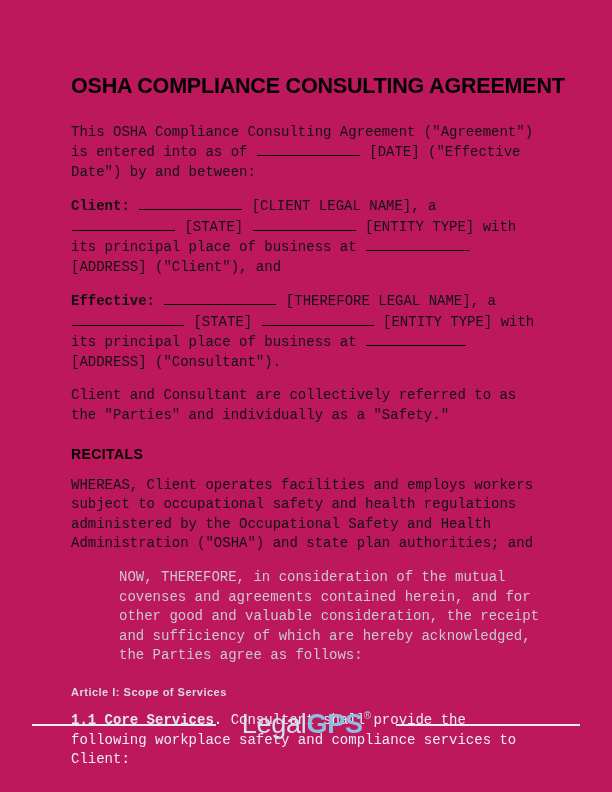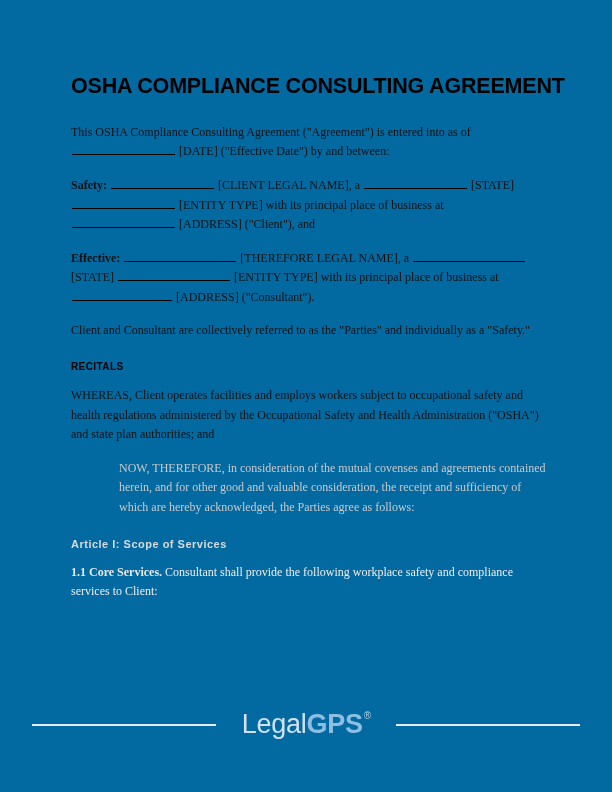--- a/index.html
+++ b/index.html
@@ -13,21 +13,21 @@
     height: 792px;
     position: relative;
     overflow: hidden;
     font-family: "Liberation Serif", serif;
     color: #000000;
   }
 
   .page {
     position: absolute;
     inset: 0;
-    background: #0369a1;
+    background: #be185d;
   }
 
   .content {
     position: absolute;
     left: 71px;
     top: 74px;
     width: 477px;
   }
 
   
@@ -37,22 +37,22 @@
     font-size: 21.5px;
     line-height: 1.15;
     letter-spacing: -0.2px;
     color: #000000;
     margin: 0 0 24px 0;
     white-space: nowrap;
   }
 
   
   .para {
-    font-family: Liberation Serif, serif;
-    font-size: 12px;
+    font-family: Liberation Mono, monospace;
+    font-size: 14px;
     line-height: 19.6px;
     margin: 0 0 14px 0;
     color: #111111;
     text-align: left;
   }
 
   .bold { font-weight: bold; }
 
   
   .blank {
@@ -63,21 +63,21 @@
     margin: 0 1px;
   }
   .blank.w1 { width: 103px; }
   .blank.w2 { width: 112px; }
   .blank.w3 { width: 100px; }
 
   
   .heading {
     font-family: "Liberation Sans", sans-serif;
     font-weight: bold;
-    font-size: 10px;
+    font-size: 14px;
     letter-spacing: 0.4px;
     color: #000000;
     margin: 20px 0 14px 0;
   }
 
   .heading.faded {
     color: #d9dadb;
     letter-spacing: 0.5px;
     font-size: 11px;
     margin: 20px 0 13px 0;
@@ -144,21 +144,21 @@
 
     <h1 class="doc-title">OSHA COMPLIANCE CONSULTING AGREEMENT</h1>
 
     <p class="para">
       <span>This OSHA Compliance Consulting Agreement ("Agreement") is entered into as of</span>
       <span class="blank w1"></span>
       <span>[DATE] ("Effective Date") by and between:</span>
     </p>
 
     <p class="para">
-      <span class="bold">Safety:</span>
+      <span class="bold">Client:</span>
       <span class="blank w1"></span>
       <span>[CLIENT LEGAL NAME], a</span>
       <span class="blank w1"></span>
       <span>[STATE]</span>
       <span class="blank w1"></span>
       <span>[ENTITY TYPE] with its principal place of business at</span>
       <span class="blank w1"></span>
       <span>[ADDRESS] ("Client"), and</span>
     </p>
 

